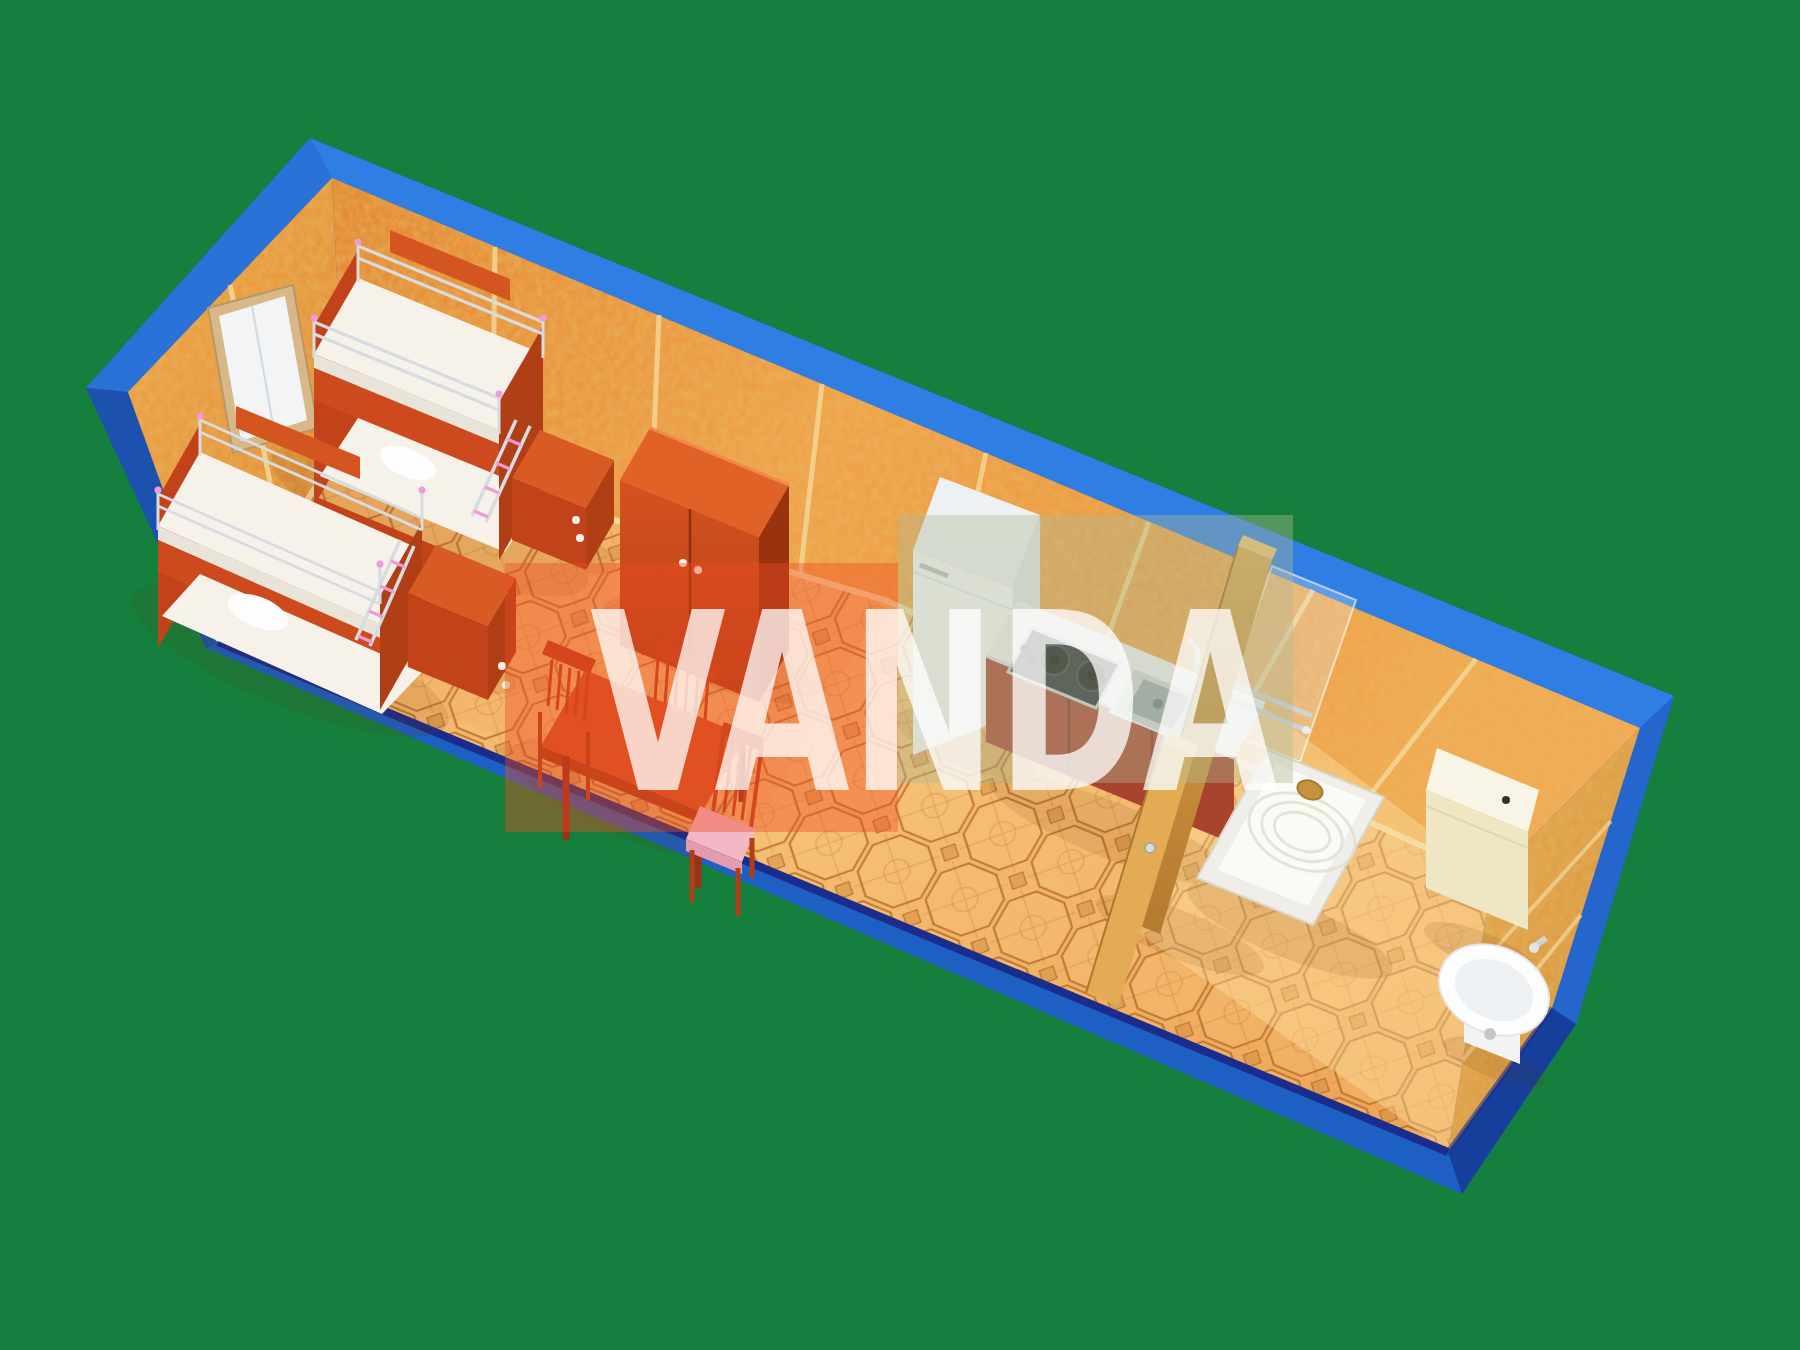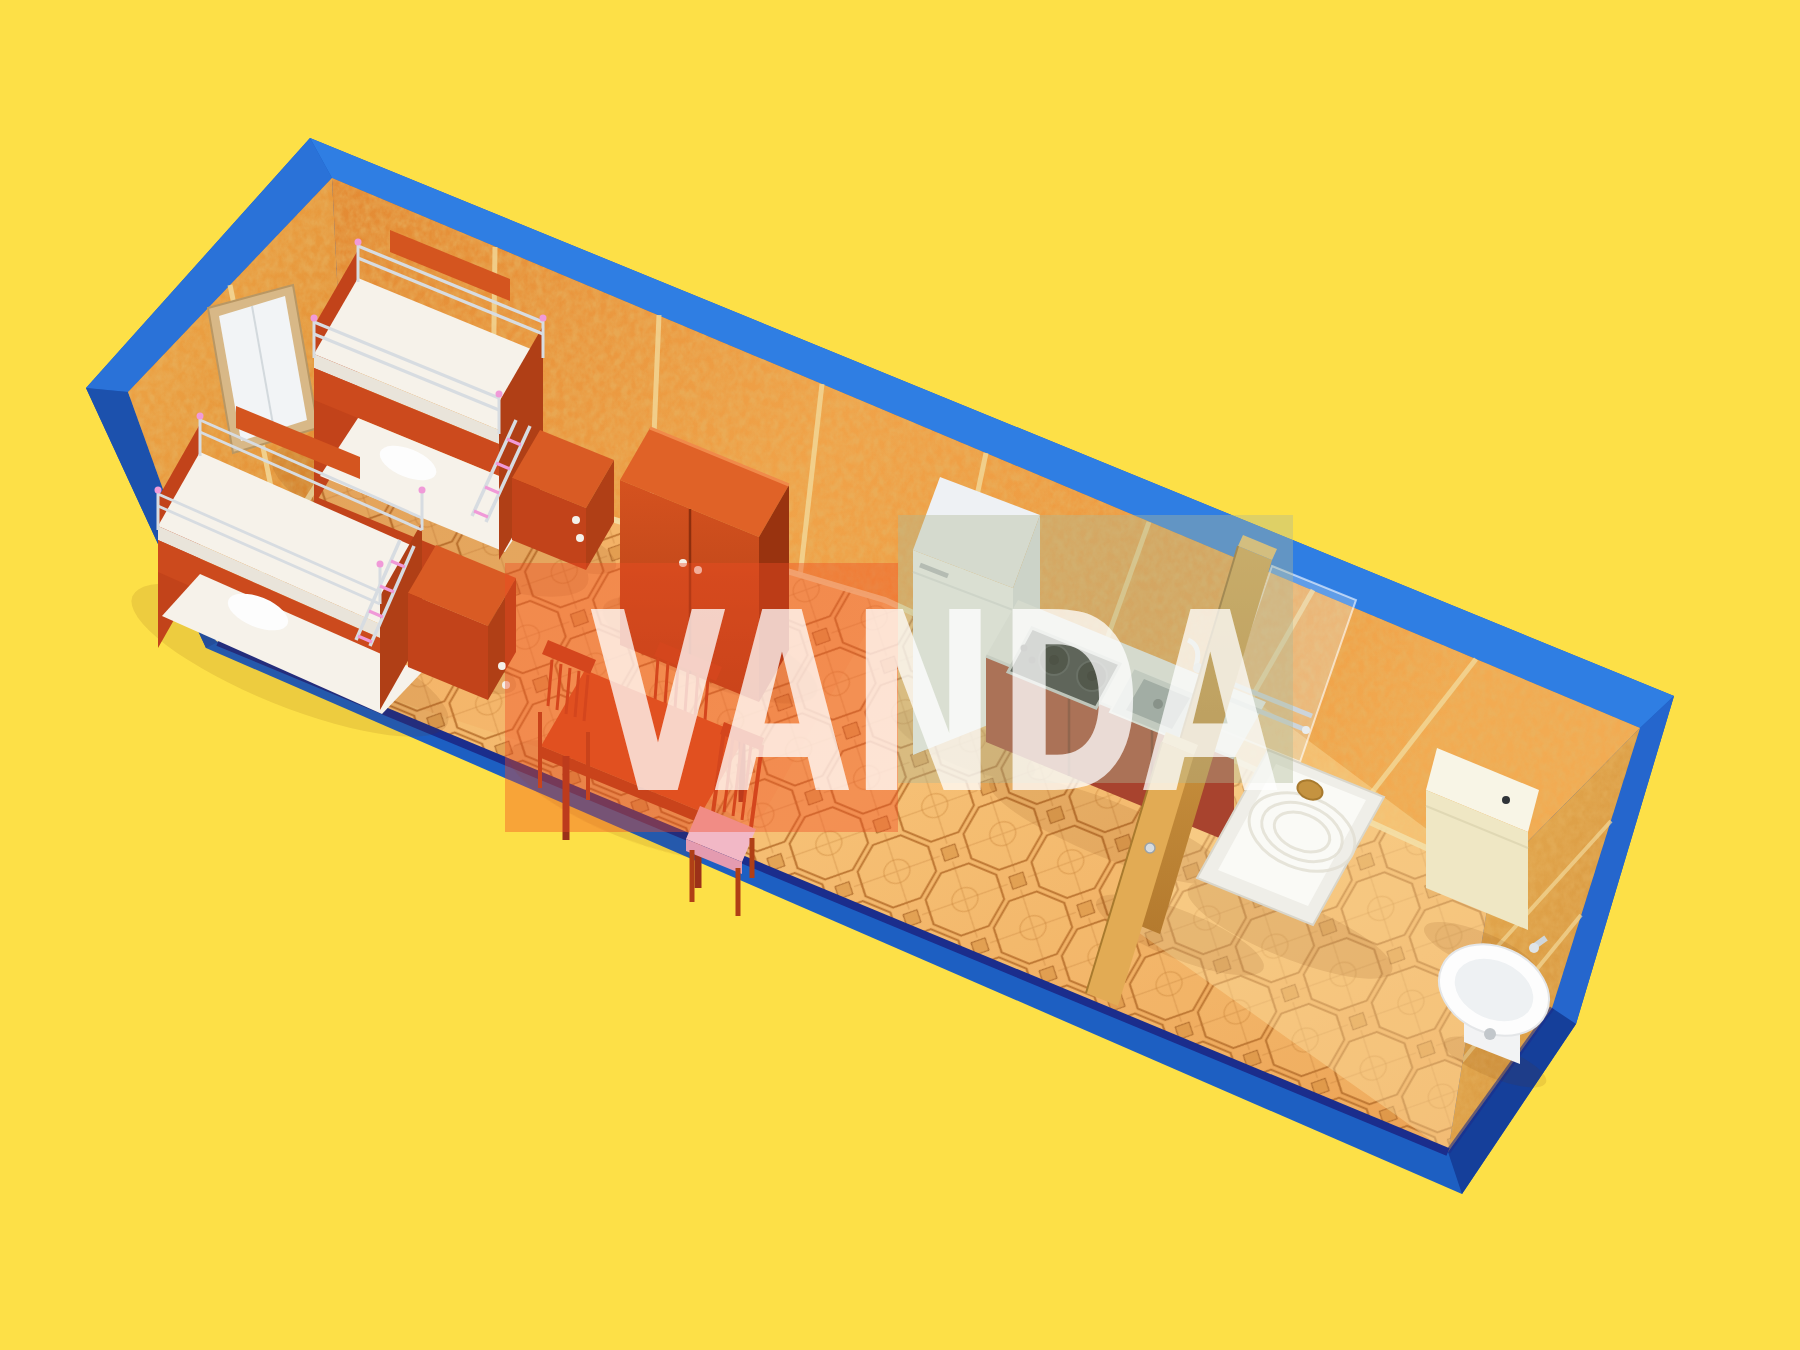--- a/index.html
+++ b/index.html
@@ -1,17 +1,17 @@
 <!DOCTYPE html>
 <html style="--shell_blue: #1d5fc2; --shell_blue_light: #2f7ee3; --shell_blue_dark: #153f9a; --navy_edge: #1b2d8c; --wall_orange: #e8943c; --wall_seam: #f3d999; --floor_tile: #f2b264; --floor_line: #bd7733; --furniture_red: #cc4a1d; --furniture_red_dark: #b03f16; --mattress_white: #f6f2ea; --appliance_white: #f7f9fb; --steel_gray: #cfd6db; --wood_partition: #c8913f; --cream: #efe7c4; --pink_accent: #f09ad8; --cushion_pink: #f2b8c6; --watermark_panel_warm: rgba(240,75,35,0.40); --watermark_panel_cool: rgba(175,185,150,0.40); --watermark_text_color: #ffffff;"><head>
 <meta charset="utf-8">
 <style>
   html,body{margin:0;padding:0;background:#ffffff;}
   body{font-family:"DejaVu Sans","Liberation Sans",sans-serif;}
-  .stage{position:relative;width:1800px;height:1350px;background:#fde047;overflow:hidden;}
+  .stage{position:relative;width:1800px;height:1350px;background:#15803d;overflow:hidden;}
   svg{display:block;}
   .wm-rect-warm{fill:var(--watermark_panel_warm,rgba(240,75,35,0.40));}
   .wm-rect-cool{fill:var(--watermark_panel_cool,rgba(175,185,150,0.40));}
   .wm-text{fill:var(--watermark_text_color,#ffffff);opacity:.75;font-weight:bold;
            font-family:"DejaVu Sans","Liberation Sans",sans-serif;}
   .shell-base{fill:var(--shell_blue,#1d5fc2);}
   .shell-top{fill:var(--shell_blue_light,#2f7ee3);}
   .shell-left{fill:#2a72d8;}
   .shell-right{fill:#2566cd;}
   .shell-br{fill:var(--shell_blue_dark,#153f9a);}

